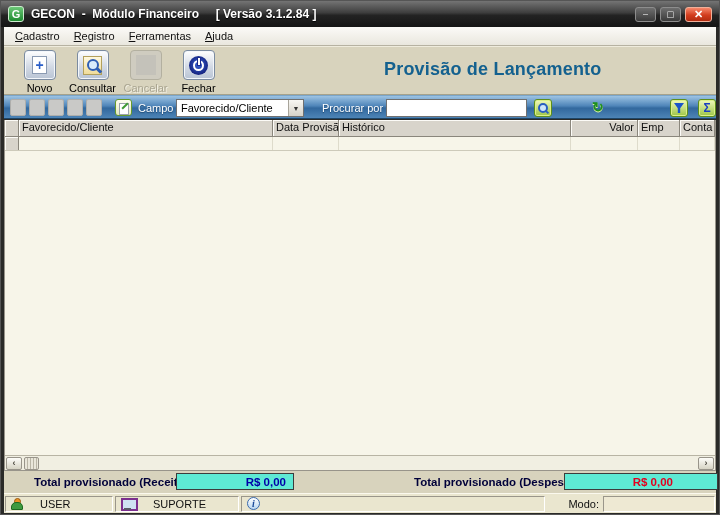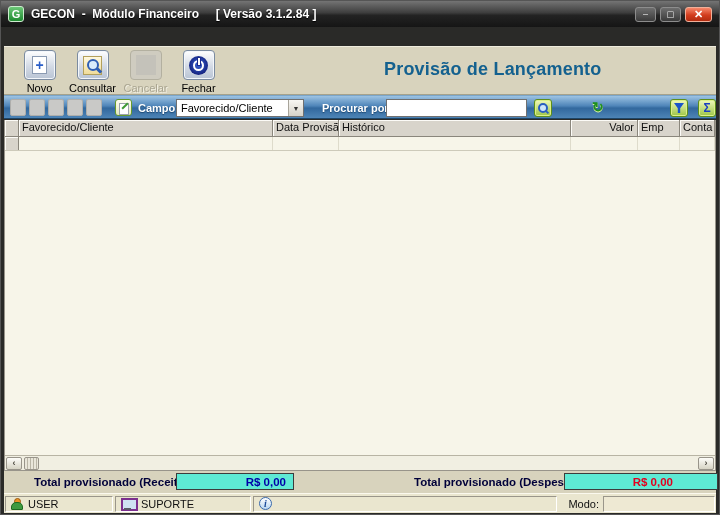--- a/index.html
+++ b/index.html
@@ -69,21 +69,21 @@
     background:linear-gradient(#9dc3e3,#4f85b9 45%,#32689e 55%,#4d84b6);
     border-top:1px solid #7aa5c9; border-bottom:1px solid #1e4668; }
   .fb-abs { position:absolute; top:3px; }
   .gray-sq { width:16px; height:17px; background:#c9c9c7; border:1px solid #aeaeac; border-radius:2px; }
   .edit-btn { position:relative; width:17px; height:17px; border-radius:3px;
     background:linear-gradient(#fdfdef,#e3e8c0); border:1px solid #679a2d; }
   .edit-btn::before { content:""; position:absolute; left:3px; top:3px; width:8px; height:10px;
     background:#fff; border:1px solid #9aa2aa; }
   .edit-btn::after { content:""; position:absolute; left:5px; top:5px; width:8px; height:2px;
     background:#3f9a32; transform:rotate(-45deg); }
-  .fb-label { color:#fff; font-weight:bold; font-size:11px; top:6px;
+  .fb-label { color:#fff; font-weight:normal; font-size:11px; top:6px;
     text-shadow:0 1px 1px #1e4a74; white-space:nowrap; }
   .campo-select { top:3px; width:128px; height:18px; background:#fff; border:1px solid #707070;
     font-size:11px; display:flex; align-items:center; padding-left:4px; color:#000; }
   .campo-select .sel-text { flex:1; white-space:nowrap; overflow:hidden; }
   .sel-arrow { width:15px; height:16px; background:linear-gradient(#f8f7f3,#d6d2c8);
     border-left:1px solid #a8a49a; display:flex; align-items:center; justify-content:center;
     font-size:7px; color:#333; }
   .search-input { top:3px; left:382px; width:141px; height:18px; border:1px solid #707070;
     font-size:11px; padding:0 3px; font-family:"Liberation Sans",sans-serif; }
   .green-btn { width:18px; height:18px; border-radius:3px; border:1px solid #5d8d1d;
@@ -129,22 +129,22 @@
   .tot-label { position:absolute; top:5px; font-size:11.5px; font-weight:bold; color:#00003a; white-space:nowrap; }
   .tot-box { position:absolute; top:2px; height:17px; background:#5eead4; border:1px solid #3c3c3c;
     font-size:11.5px; font-weight:bold; display:flex; align-items:center; justify-content:flex-end; }
   .receita-box { left:172px; width:118px; color:#0000a8; padding-right:7px; }
   .despesa-box { left:560px; width:154px; color:#e2001e; padding-right:44px; }
 
   
   .statusbar { position:absolute; left:3px; top:492px; right:3px; height:20px; background:#eae6cf;
     border-top:1px solid #fbf9ee; display:flex; align-items:center; font-size:11px; color:#101010; padding:0 1px; }
   .sb-panel { height:16px; border:1px solid; border-color:#9a968a #fff #fff #9a968a;
-    display:flex; align-items:center; gap:7px; padding:0 5px; margin-right:2px; }
-  .p-user{width:108px;} .p-station{width:136px;} .p-info{width:304px;}
+    display:flex; align-items:center; gap:19px; padding:0 5px; margin-right:2px; }
+  .p-user{width:108px;} .p-station{width:124px;} .p-info{width:304px;}
   .ico-user { position:relative; width:10px; height:12px; }
   .ico-user::before { content:""; position:absolute; left:2.5px; top:0; width:5px; height:5px;
     border-radius:50%; background:#e89227; border:1px solid #9a5a10; }
   .ico-user::after { content:""; position:absolute; left:0; bottom:0; width:10px; height:6px;
     border-radius:5px 5px 1px 1px; background:#3e9a40; border:1px solid #1d6a20; }
   .ico-monitor { position:relative; width:13px; height:12px; }
   .ico-monitor::before { content:""; position:absolute; left:0; top:0; width:13px; height:9px;
     background:#cfe2f2; border:2px solid #7c2f8e; }
   .ico-monitor::after { content:""; position:absolute; left:3px; bottom:0; width:7px; height:2px; background:#5a5a66; }
   .ico-info { width:13px; height:13px; border-radius:50%; border:1px solid #3a6aae;
@@ -168,20 +168,26 @@
       </div>
       <div class="win-btn">
         <span>▢</span>
       </div>
       <div class="win-btn close">
         <span>✕</span>
       </div>
     </div>
   </div>
 
+  <div class="menubar">
+    <span class="menu-item">Cadastro</span>
+    <span class="menu-item">Registro</span>
+    <span class="menu-item">Ferramentas</span>
+    <span class="menu-item">Ajuda</span>
+  </div>
 
   <div class="toolbar">
     <div class="tb-item">
       <div class="tb-btn">
         <div class="icon-page">+</div>
       </div>
       <div class="tb-label">Novo</div>
     </div>
     <div class="tb-item">
       <div class="tb-btn">

